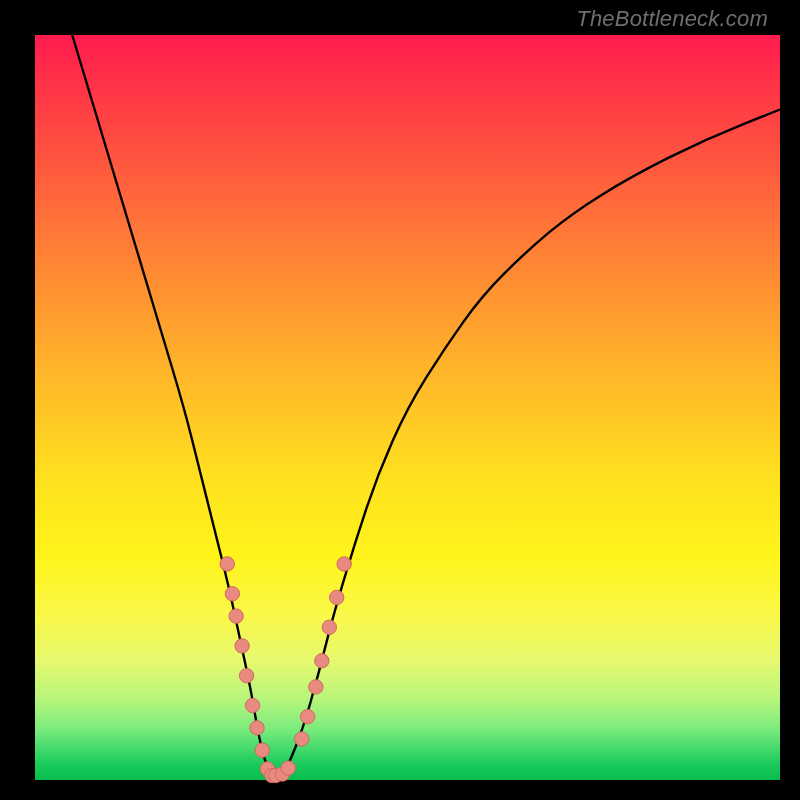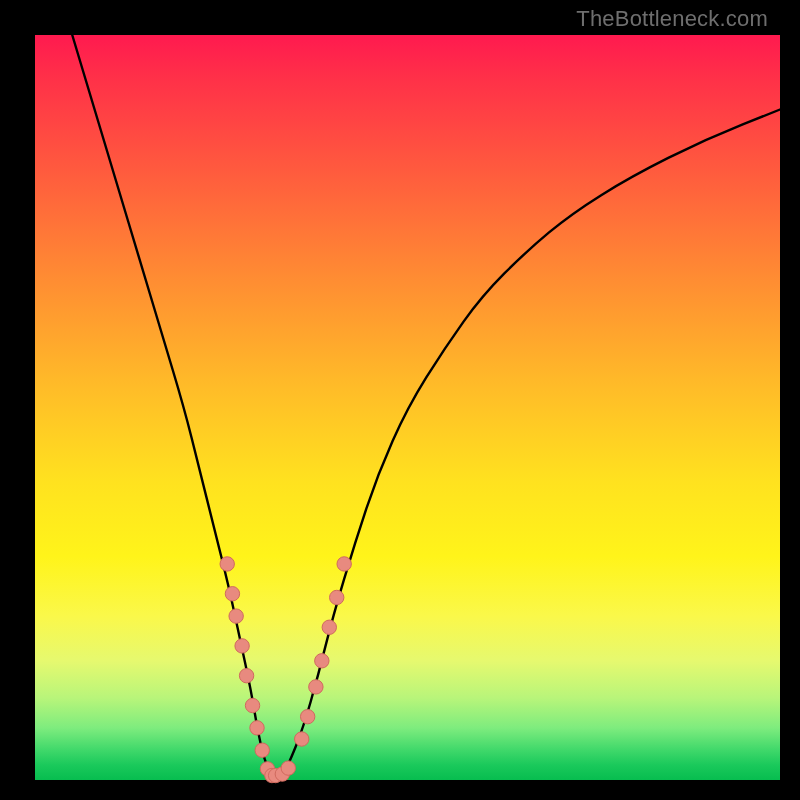--- a/index.html
+++ b/index.html
@@ -9,20 +9,21 @@
     height: 800px;
     overflow: hidden;
     background: #000;
     font-family: Arial, Helvetica, sans-serif;
   }
   .frame {
     position: relative;
     width: 780px;
     height: 800px;
     background: #000;
+    font-style: italic;
   }
   .plot-area {
     position: absolute;
     left: 35px;
     top: 35px;
     width: 745px;
     height: 745px;
     
     background: linear-gradient(
       to bottom,

